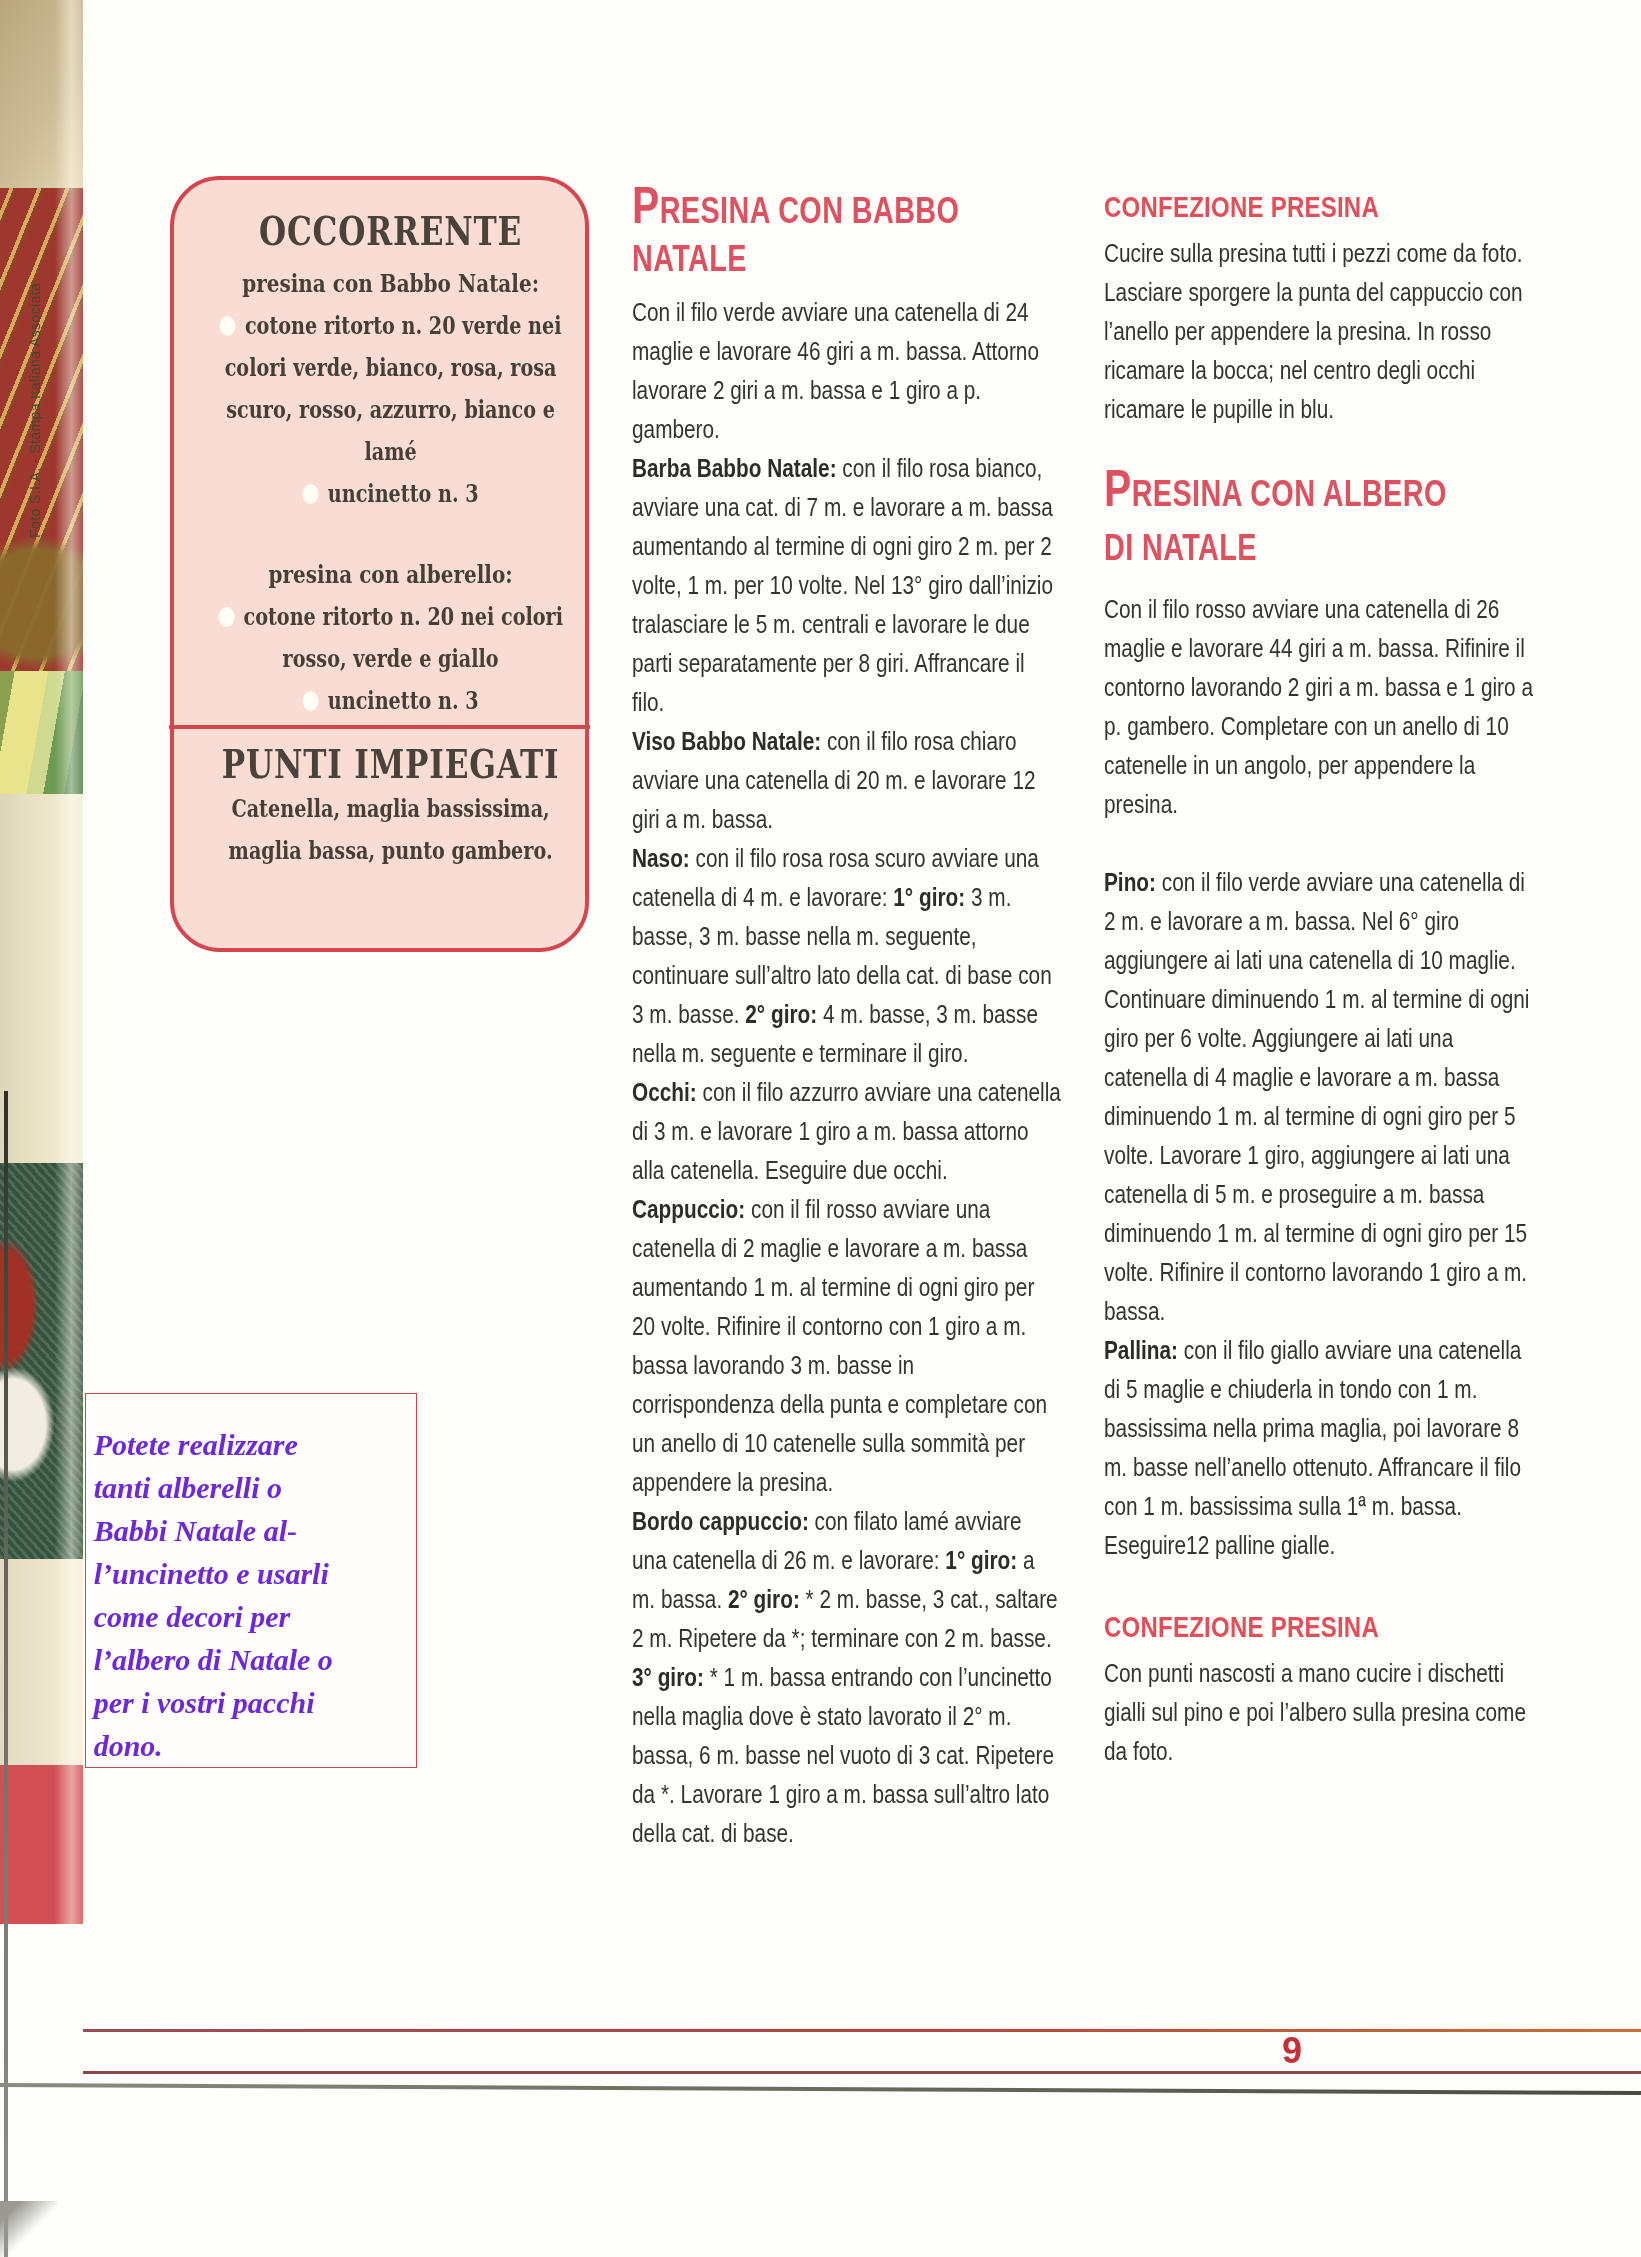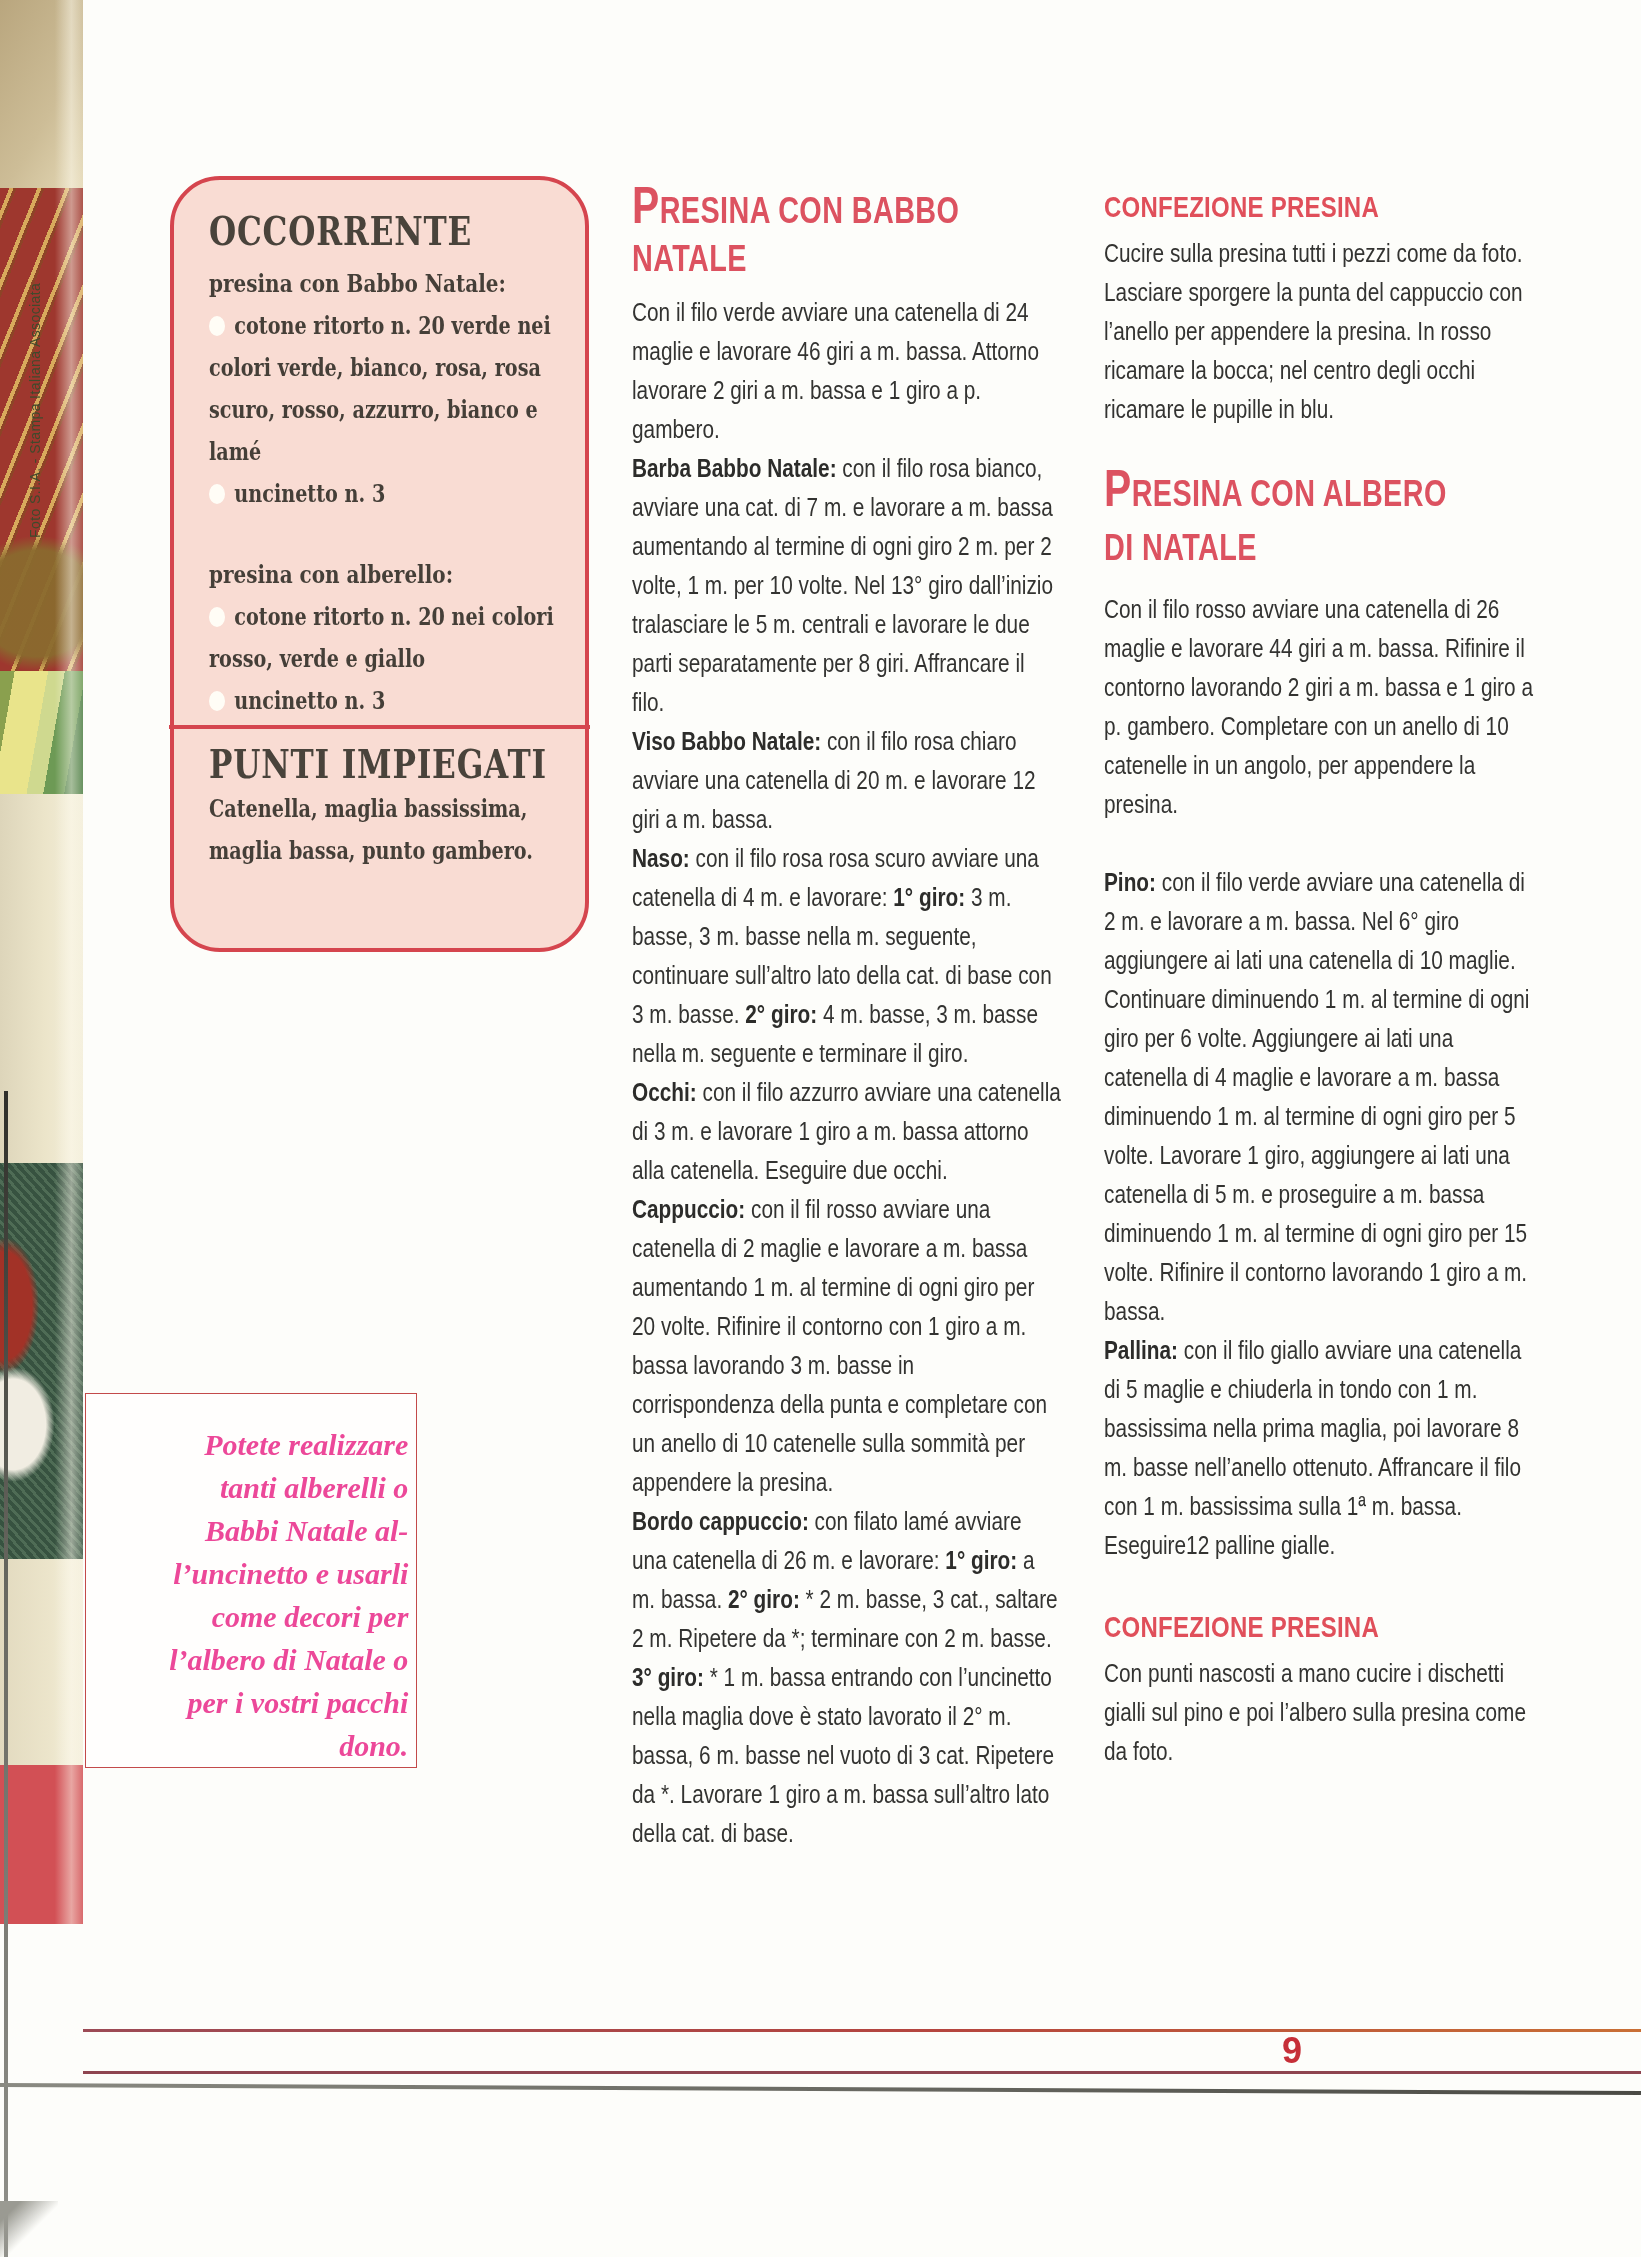--- a/index.html
+++ b/index.html
@@ -26,37 +26,37 @@
   .strip-light-edge{position:absolute;left:0;top:0;width:83px;height:1924px;
       background:linear-gradient(to right,rgba(255,252,240,0) 66%,rgba(255,252,240,.5) 86%,rgba(255,252,240,.15));}
   .edge-line{position:absolute;left:3.9px;top:1091px;width:3.9px;height:1166px;
       background:linear-gradient(to bottom,#2f2f2a,#6b6b63 45%,#90908a);}
   .credit{position:absolute;left:27px;top:17.4px;height:521px;
       writing-mode:vertical-rl;transform:rotate(180deg);
       font-size:14px;letter-spacing:0.4px;color:#3f4a2c;white-space:nowrap;}
   
   .materials{position:absolute;left:170px;top:176px;width:411px;height:768px;
       background:#f9dcd3;border:4.8px solid #d5454e;border-radius:50px;
-      font-family:"DejaVu Serif",serif;font-weight:bold;color:#453f38;}
+      font-family:"DejaVu Serif",serif;font-weight:bold;color:#453f38;text-align:center;}
   .m-inner{position:absolute;left:35px;top:0;width:454px;transform:scaleX(.80);transform-origin:top left;}
   .m-part1{padding-top:29px;}
   .m-part2{position:absolute;top:562px;left:35px;width:454px;transform:scaleX(.80);transform-origin:top left;}
   .materials h2{margin:0;font-size:39px;line-height:44px;letter-spacing:1px;color:#49433b;}
   .materials h3{margin:9.7px 0 0 0;font-size:25px;line-height:42px;}
   .materials .mt{margin-top:39px;}
   .materials .li{font-size:24px;line-height:42px;}
   .dot{display:inline-block;width:20px;height:20px;border-radius:50%;background:#fffdf6;
       margin-right:11.6px;vertical-align:-1.9px;}
   .m-rule{position:absolute;left:-4.8px;right:-4.8px;top:545px;height:3.9px;background:#d5454e;}
   .materials p{margin:1.9px 0 0 0;font-size:24px;line-height:42px;}
   
   .quote{position:absolute;left:85px;top:1393px;width:332px;height:375px;background:#fffefd;
       border:1.9px solid #c34a4a;box-sizing:border-box;}
-  .quote p{margin:29px 7.7px 0 7.7px;text-align:right;font-family:"Liberation Serif",serif;
-      font-style:italic;font-weight:700;font-size:30px;line-height:43px;color:#ec4899;white-space:pre-line;}
+  .quote p{margin:29px 7.7px 0 7.7px;text-align:left;font-family:"Liberation Serif",serif;
+      font-style:italic;font-weight:700;font-size:30px;line-height:43px;color:#6d28d9;white-space:pre-line;}
   
   .col{position:absolute;width:537px;transform:scaleX(.80);transform-origin:top left;}
   .col1{left:632px;top:182px;}
   .col2{left:1104px;top:189px;}
   .col p{margin:0;font-size:26px;line-height:39px;color:#333331;}
   .col .b{font-weight:bold;color:#2c2c2a;}
   .col h1{margin:0 0 9.7px 0;font-weight:bold;color:#dc5260;font-size:36px;line-height:48px;letter-spacing:0.5px;}
   .col h1 .cap{font-size:51px;}
   .col h4{margin:0 0 9.7px 0;font-weight:bold;color:#e04f5a;font-size:30px;line-height:35px;letter-spacing:0.3px;}
   .t2{line-height:54px !important;margin-top:33px !important;margin-bottom:15.4px !important;}

